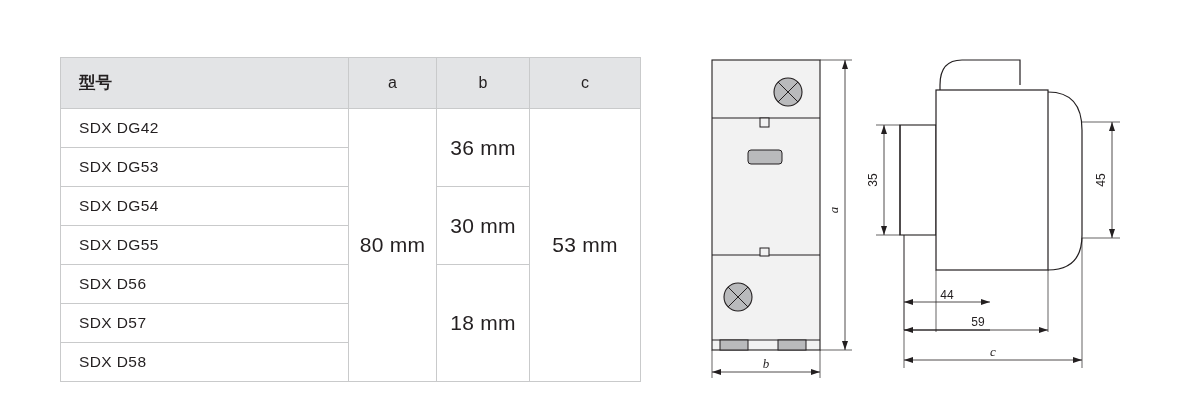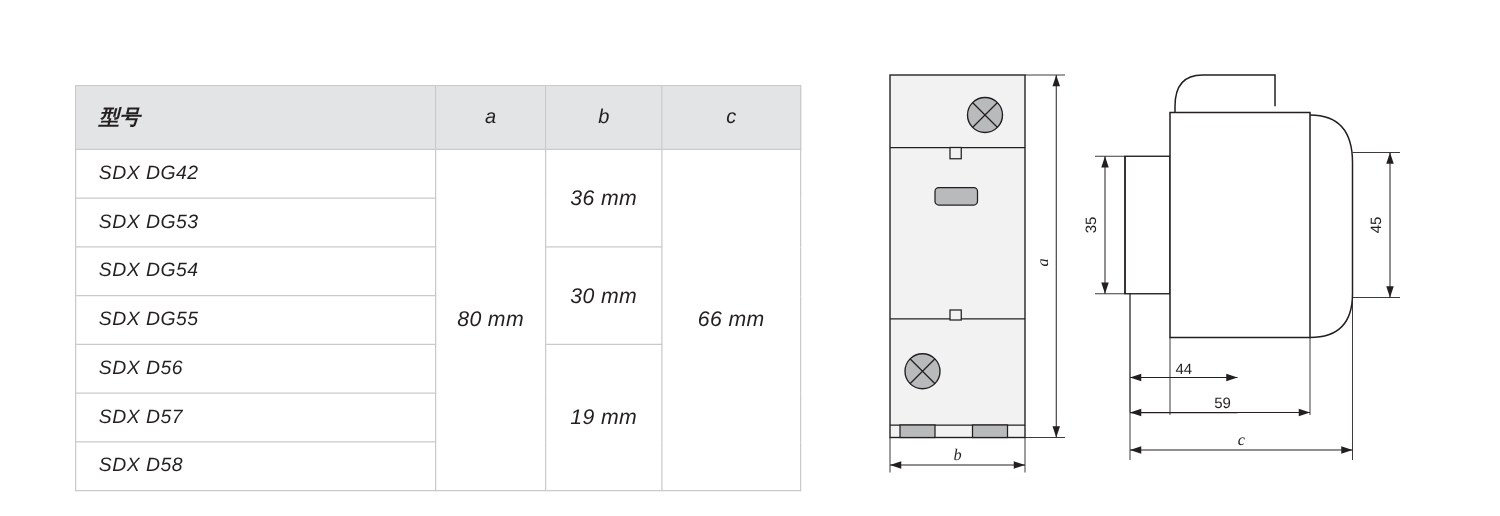--- a/index.html
+++ b/index.html
@@ -13,23 +13,22 @@
     font-family: "Liberation Sans", sans-serif;
     color: #231f20;
     position: relative;
     overflow: hidden;
   }
 
   
   .table-wrap {
     position: absolute;
     left: 60px;
-    top: 68px;
+    top: 57px;
     width: 580px;
-    font-style: italic;
   }
   table.spec {
     border-collapse: collapse;
     width: 580px;
     table-layout: fixed;
   }
   table.spec col.c-model { width: 288px; }
   table.spec col.c-a { width: 88px; }
   table.spec col.c-b { width: 93px; }
   table.spec col.c-c { width: 111px; }
@@ -57,21 +56,21 @@
     font-weight: bold;
   }
   table.spec tbody td.model-cell {
     text-align: left;
     padding-left: 18px;
     height: 38px;
     font-size: 15.5px;
     letter-spacing: 0.4px;
   }
   table.spec tbody td.dim-cell {
-    font-size: 17px;
+    font-size: 21px;
     letter-spacing: 0.3px;
   }
 
   
   .drawings {
     position: absolute;
     left: 690px;
     top: 30px;
     width: 500px;
     height: 360px;
@@ -107,35 +106,35 @@
         <th>a</th>
         <th>b</th>
         <th>c</th>
       </tr>
     </thead>
     <tbody>
       <tr>
         <td class="model-cell">SDX DG42</td>
         <td class="dim-cell" rowspan="7">80 mm</td>
         <td class="dim-cell" rowspan="2">36 mm</td>
-        <td class="dim-cell" rowspan="7">66 mm</td>
+        <td class="dim-cell" rowspan="7">53 mm</td>
       </tr>
       <tr>
         <td class="model-cell">SDX DG53</td>
       </tr>
       <tr>
         <td class="model-cell">SDX DG54</td>
         <td class="dim-cell" rowspan="2">30 mm</td>
       </tr>
       <tr>
         <td class="model-cell">SDX DG55</td>
       </tr>
       <tr>
         <td class="model-cell">SDX D56</td>
-        <td class="dim-cell" rowspan="3">19 mm</td>
+        <td class="dim-cell" rowspan="3">18 mm</td>
       </tr>
       <tr>
         <td class="model-cell">SDX D57</td>
       </tr>
       <tr>
         <td class="model-cell">SDX D58</td>
       </tr>
     </tbody>
   </table>
 </div>

